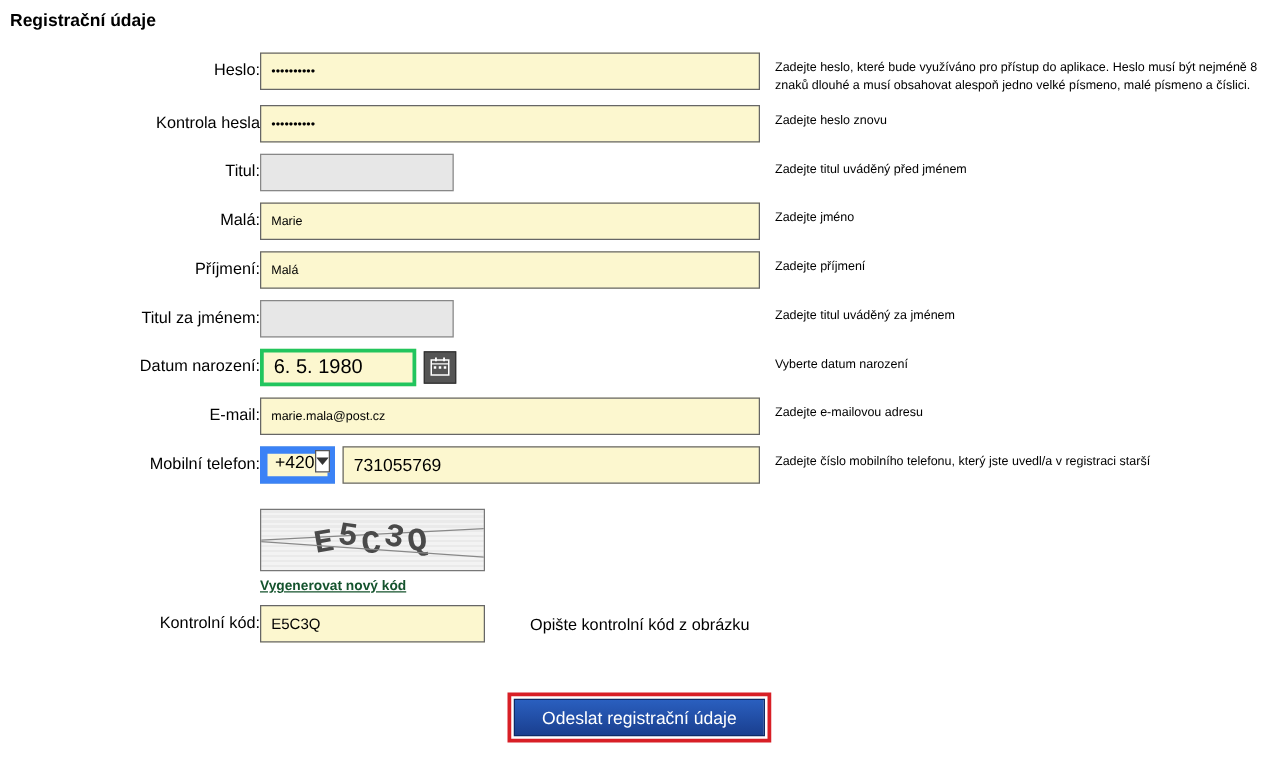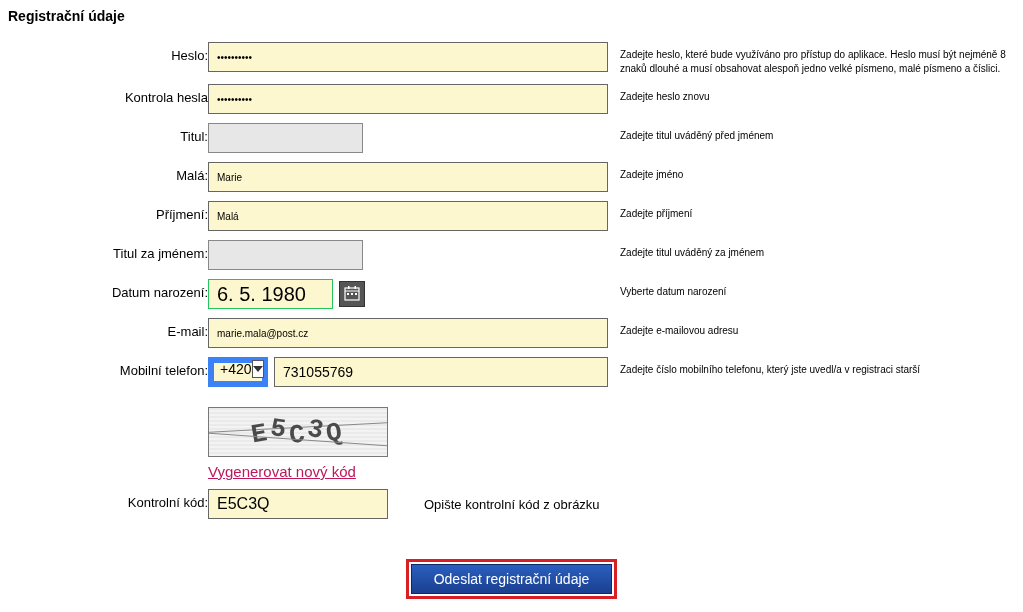--- a/index.html
+++ b/index.html
@@ -58,23 +58,23 @@
   input.gray {
     background: #e7e7e7;
     border: 1px solid #888;
     width: 155px;
     height: 30px;
   }
   input.date {
     width: 125px;
     height: 30px;
     background: #fcf7cf;
-    border: 1px solid #22c55e;
+    border: 3px solid #22c55e;
     padding: 4px 8px;
-    font-size: 20px;
+    font-size: 16px;
   }
   .cal-btn {
     width: 26px;
     height: 26px;
     background: #555;
     border: 1px solid #333;
     display: inline-flex;
     align-items: center;
     justify-content: center;
     cursor: pointer;
@@ -139,33 +139,33 @@
   .captcha-img::before { top: 40%; transform: rotate(-3deg); }
   .captcha-img::after  { top: 65%; transform: rotate(4deg); }
   .captcha-img .char1 { transform: rotate(-10deg) translateY(2px); display:inline-block;}
   .captcha-img .char2 { transform: rotate(8deg) translateY(-3px); display:inline-block;}
   .captcha-img .char3 { transform: rotate(-6deg) translateY(3px); display:inline-block;}
   .captcha-img .char4 { transform: rotate(12deg) translateY(-2px); display:inline-block;}
   .captcha-img .char5 { transform: rotate(-8deg) translateY(1px); display:inline-block;}
   .regen-link {
     display: block;
     margin-top: 6px;
-    color: #be185d;
+    color: #14532d;
     text-decoration: underline;
-    font-size: 15px;
-    font-weight: normal;
+    font-size: 11px;
+    font-weight: bold;
     cursor: pointer;
   }
   input.control-code {
     width: 180px;
     height: 30px;
     background: #fcf7cf;
     border: 1px solid #666;
     padding: 4px 8px;
-    font-size: 16px;
+    font-size: 12px;
   }
   .control-hint {
     margin-left: 30px;
     font-size: 13px;
   }
   .submit-wrap {
     margin-top: 40px;
     display: flex;
     justify-content: center;
   }

